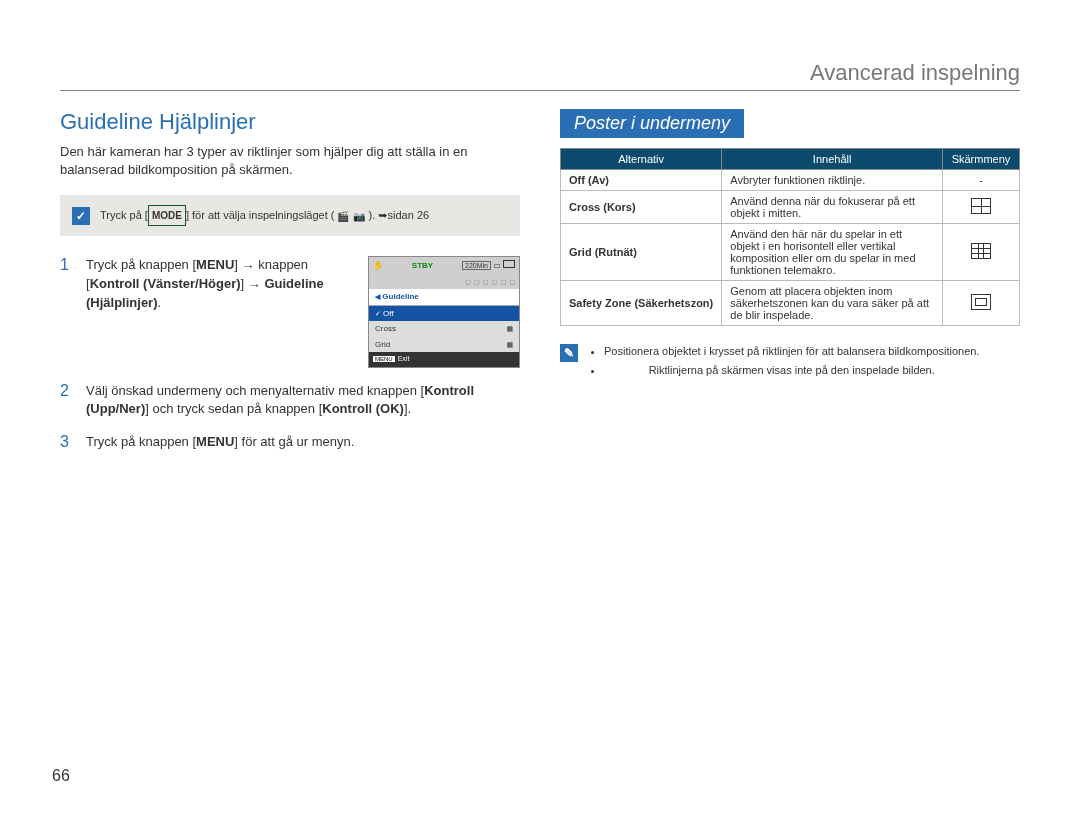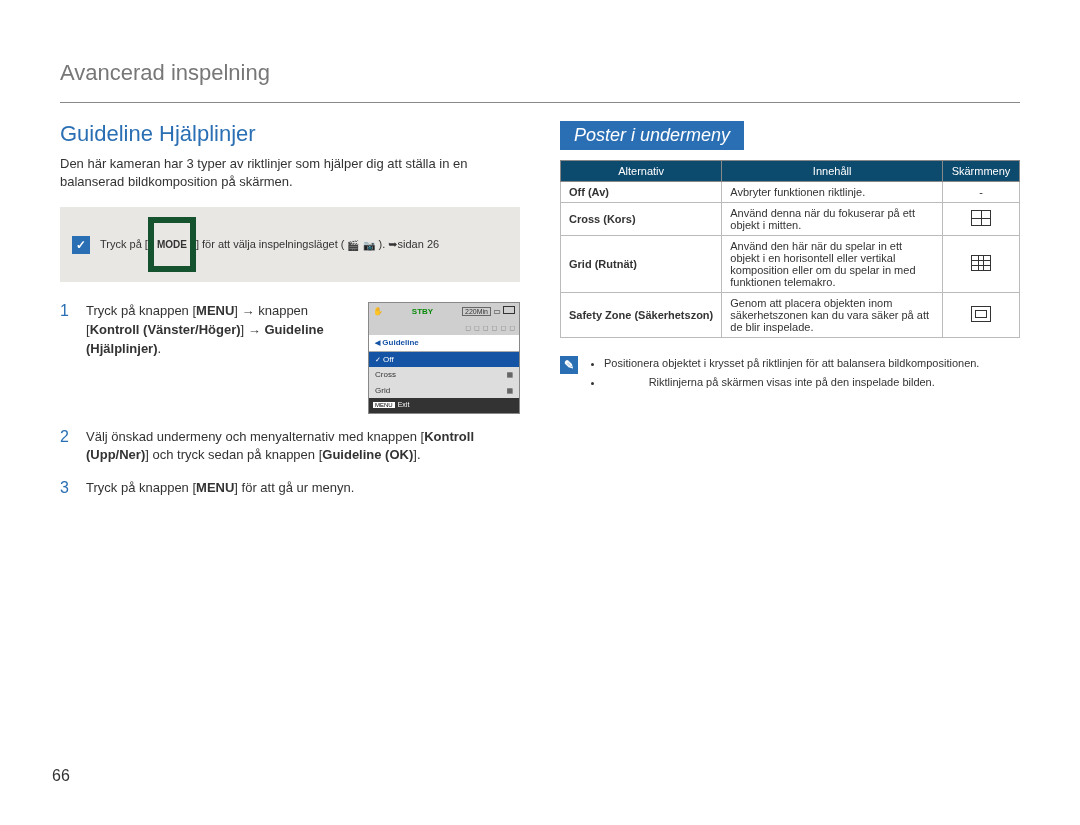--- a/index.html
+++ b/index.html
@@ -13,22 +13,23 @@
   .page {
     width: 1080px;
     height: 825px;
     position: relative;
     box-sizing: border-box;
     padding: 60px 60px 40px 60px;
   }
   .chapter-title {
     font-size: 22px;
     color: #777;
+    text-align: right;
     font-weight: 400;
-    margin: 0 0 16px 0;
+    margin: 0 0 4px 0;
   }
   .hr-top {
     border: none;
     border-top: 1px solid #888;
     margin: 0 0 18px 0;
   }
   .columns {
     display: flex;
     gap: 40px;
     align-items: flex-start;
@@ -66,22 +67,22 @@
     background: #2a6fb4;
     color: #fff;
     text-align: center;
     line-height: 18px;
     font-size: 12px;
     font-weight: bold;
     flex-shrink: 0;
   }
   .menu-label {
     display: inline-block;
-    border: 6px solid #14532d;
-    padding: 16px 3px;
+    border: 1px solid #14532d;
+    padding: 4px 3px;
     font-weight: bold;
     font-size: 10px;
   }
   .mini-icon {
     display: inline-block;
     font-size: 10px;
     vertical-align: middle;
   }
   .steps {
     list-style: none;
@@ -330,21 +331,21 @@
               <div class="screen-exit">
                 <span class="menu-btn">MENU</span><span>Exit</span>
               </div>
             </div>
           </div>
         </li>
 
         <li>
           <div class="step-num">2</div>
           <div class="step-body">
-            <span>Välj önskad undermeny och menyalternativ med knappen [</span><b>Kontroll (Upp/Ner)</b><span>] och tryck sedan på knappen [</span><b>Guideline (OK)</b><span>].</span>
+            <span>Välj önskad undermeny och menyalternativ med knappen [</span><b>Kontroll (Upp/Ner)</b><span>] och tryck sedan på knappen [</span><b>Kontroll (OK)</b><span>].</span>
           </div>
         </li>
 
         <li>
           <div class="step-num">3</div>
           <div class="step-body">
             <span>Tryck på knappen [</span><b>MENU</b><span>] för att gå ur menyn.</span>
           </div>
         </li>
       </ol>

